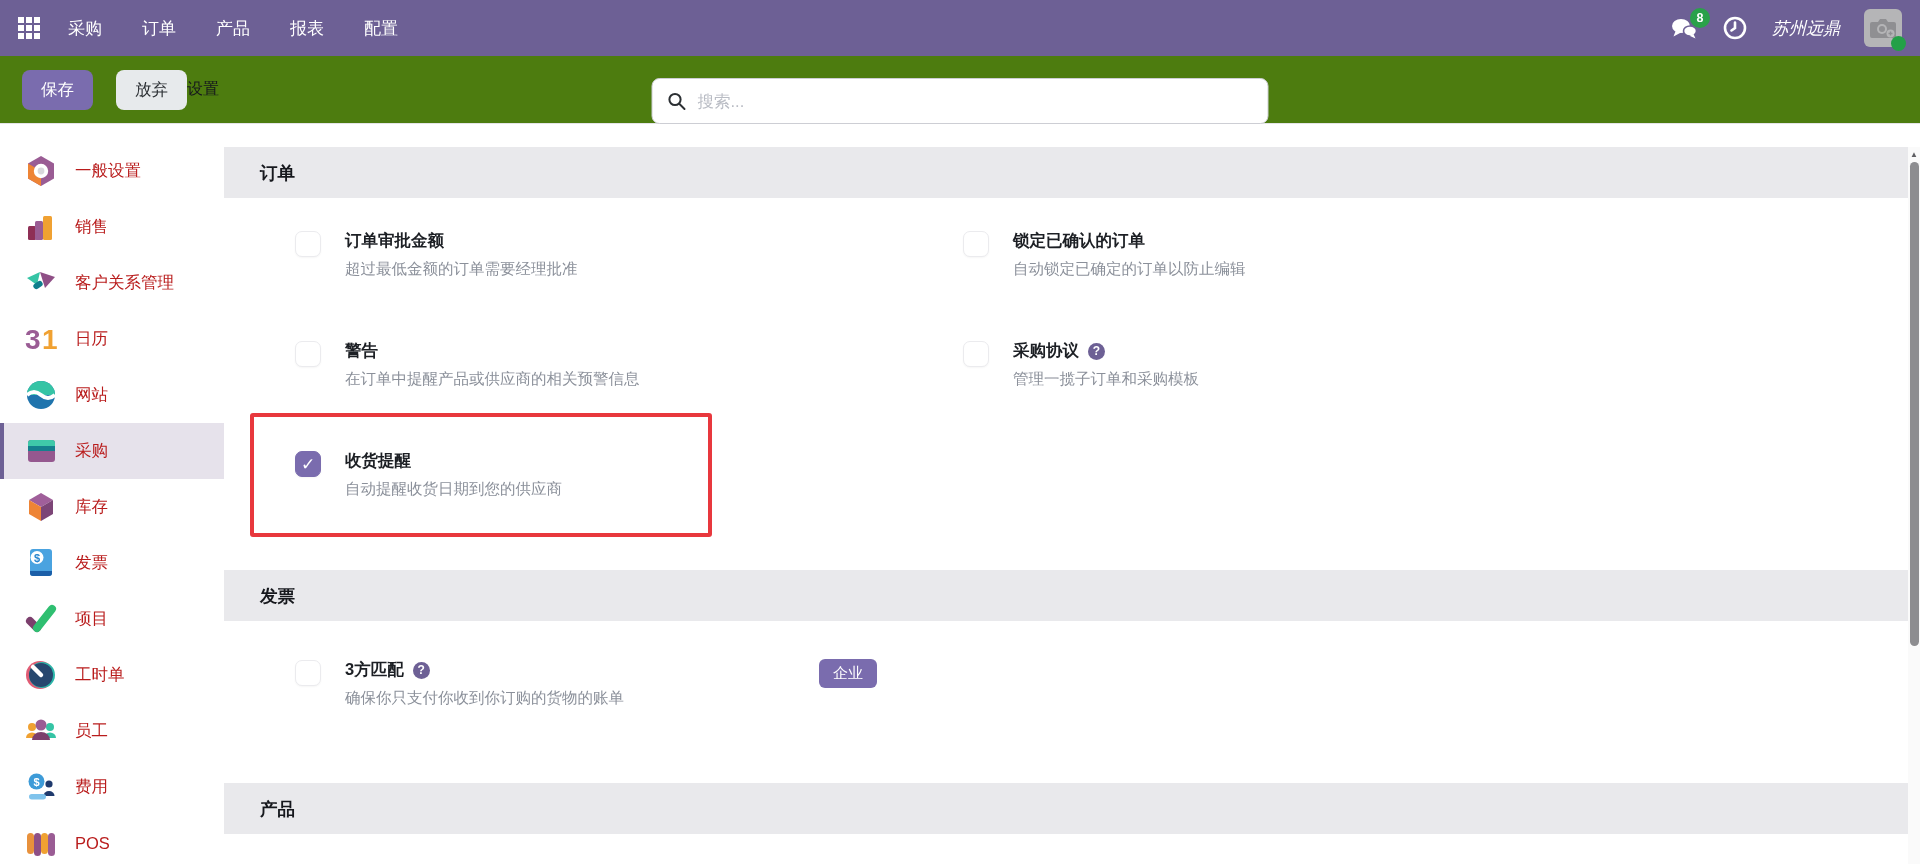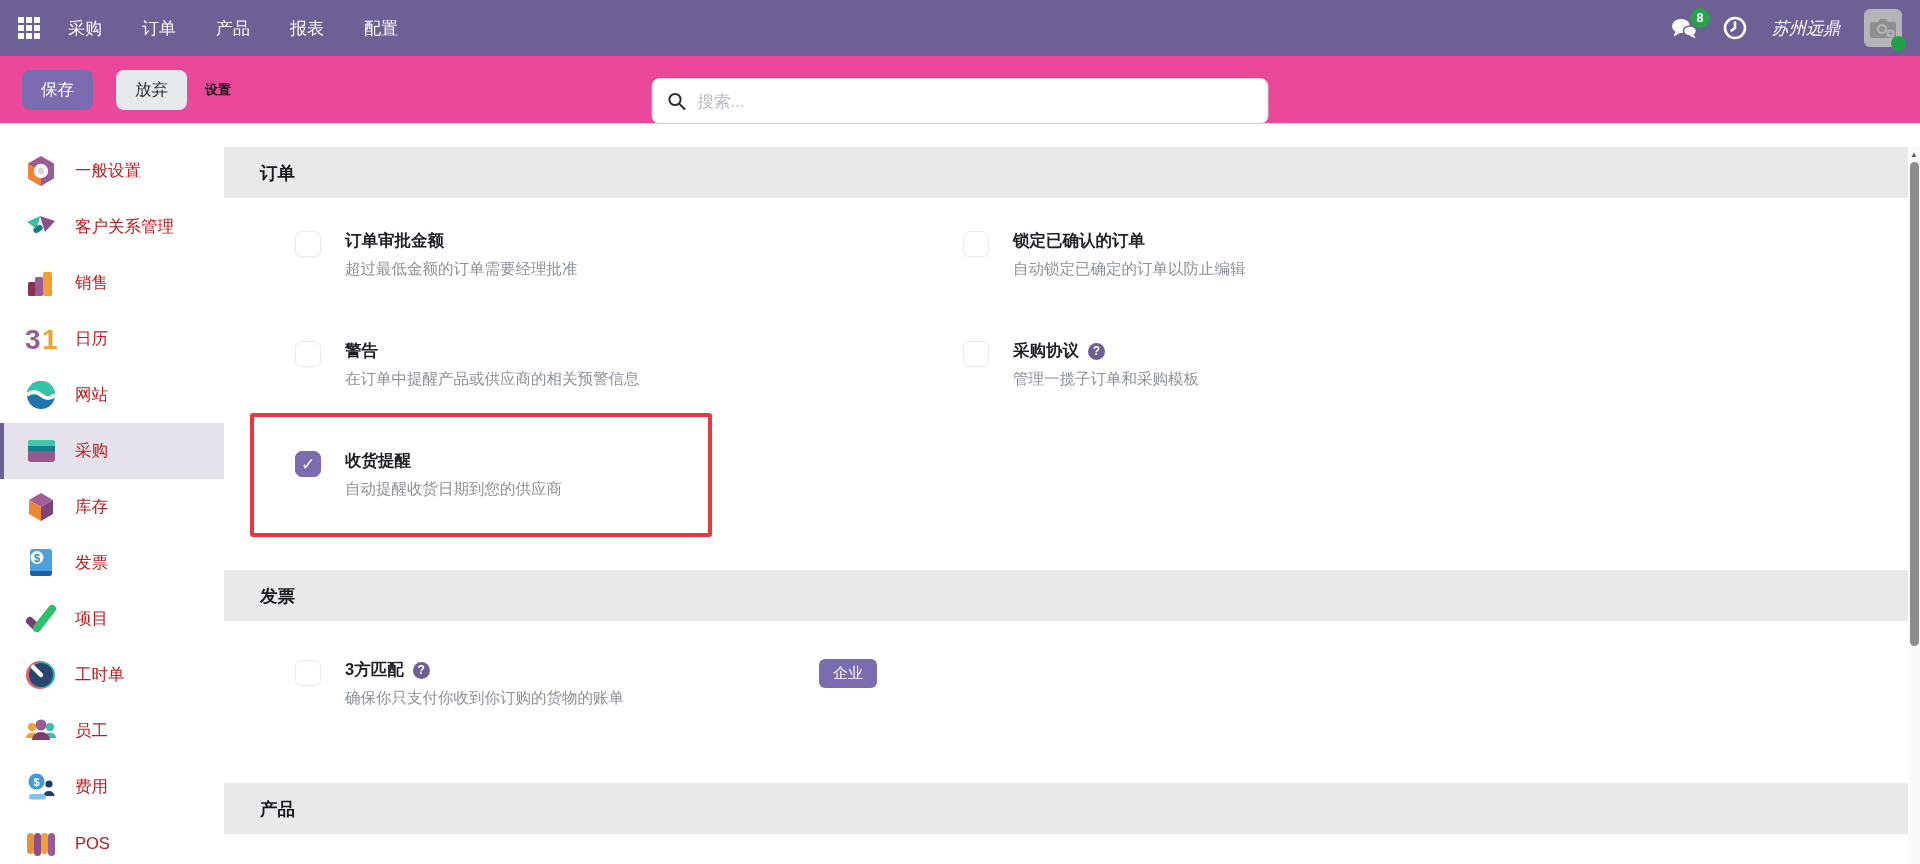--- a/index.html
+++ b/index.html
@@ -17,27 +17,27 @@
   .badge { position:absolute; top:-9px; right:-12px; min-width:20px; height:20px;
     background:#2aa14a; border-radius:50%; color:#fff; font-size:12.5px; font-weight:700;
     display:flex; align-items:center; justify-content:center; padding:0 4px; }
   .company { font-size:17px;font-style:italic; }
   .avatar { position:relative; width:38px; height:38px; border-radius:6px; background:#b5b5b7;
     display:flex; align-items:center; justify-content:center; cursor:pointer; }
   .status-dot { position:absolute; right:-4px; bottom:-4px; width:15px; height:15px;
     border-radius:50%; background:#23a047; }
 
   
-  .control-panel { position:relative; height:68px; background:#ec4899; display:flex;
+  .control-panel { position:relative; height:68px; background:#4d7c0f; display:flex;
     align-items:center; padding-left:22px; border-bottom:1px solid #e4e4e7; }
   .btn { border:none; border-radius:8px; font-size:16.5px; padding:9px 19px; cursor:pointer;
     font-family:inherit; }
   .btn.primary { background:#7a6cae; color:#fff; }
   .btn.secondary { background:#e7eaec; color:#2b2f33; margin-left:23px; }
-  .page-title { margin-left:18px; font-size:13px; color:#16181d;font-weight:bold; }
+  .page-title { font-size:16px; color:#16181d; }
   .search { position:absolute; left:50%; top:22px; transform:translateX(-50%);
     width:617px; height:46px; border:1px solid #cdced4; border-radius:8px;
     display:flex; align-items:center; padding:0 15px; gap:11px; background:#fff; }
   .search input { border:none; outline:none; flex:1; font-size:16.5px; color:#333;
     font-family:inherit; background:transparent; }
   .search input::placeholder { color:#b9bcc4; }
 
   
   .main { display:flex; height:740px; }
   .sidebar { width:224px; background:#fff; padding-top:19px; flex:none; }
@@ -170,37 +170,37 @@
             <circle cx="17" cy="17" r="7.2" fill="#fff"></circle>
             <circle cx="17" cy="17" r="3.4" fill="#d8d8dc"></circle>
           </svg>
         </span>
         <span>一般设置</span>
       </div>
 
       <div class="side-item">
         <span class="app-icon">
           <svg width="34" height="34" viewBox="0 0 34 34">
+            <rect x="4" y="16" width="8" height="14" rx="1.5" fill="#8e2f56"></rect>
+            <rect x="11" y="11" width="8" height="19" rx="1.5" fill="#9a5c94"></rect>
+            <rect x="19" y="6" width="9" height="24" rx="1.5" fill="#f0a132"></rect>
+          </svg>
+        </span>
+        <span>销售</span>
+      </div>
+
+      <div class="side-item">
+        <span class="app-icon">
+          <svg width="34" height="34" viewBox="0 0 34 34">
             <path d="M3 12 L16 6 L13 19 Z" fill="#35c4a5"></path>
             <path d="M16 6 L31 11 L21 22 Z" fill="#8f4f86"></path>
             <rect x="9" y="16" width="10" height="6" rx="3" transform="rotate(-35 14 19)" fill="#0f7e8c"></rect>
           </svg>
         </span>
         <span>客户关系管理</span>
-      </div>
-
-      <div class="side-item">
-        <span class="app-icon">
-          <svg width="34" height="34" viewBox="0 0 34 34">
-            <rect x="4" y="16" width="8" height="14" rx="1.5" fill="#8e2f56"></rect>
-            <rect x="11" y="11" width="8" height="19" rx="1.5" fill="#9a5c94"></rect>
-            <rect x="19" y="6" width="9" height="24" rx="1.5" fill="#f0a132"></rect>
-          </svg>
-        </span>
-        <span>销售</span>
       </div>
 
       <div class="side-item">
         <span class="app-icon">
           <svg width="34" height="34" viewBox="0 0 34 34">
             <text x="1" y="27" font-size="28" font-weight="bold" fill="#9a5c94" font-family="sans-serif">3</text>
             <text x="18" y="27" font-size="28" font-weight="bold" fill="#f0a132" font-family="sans-serif">1</text>
           </svg>
         </span>
         <span>日历</span>

